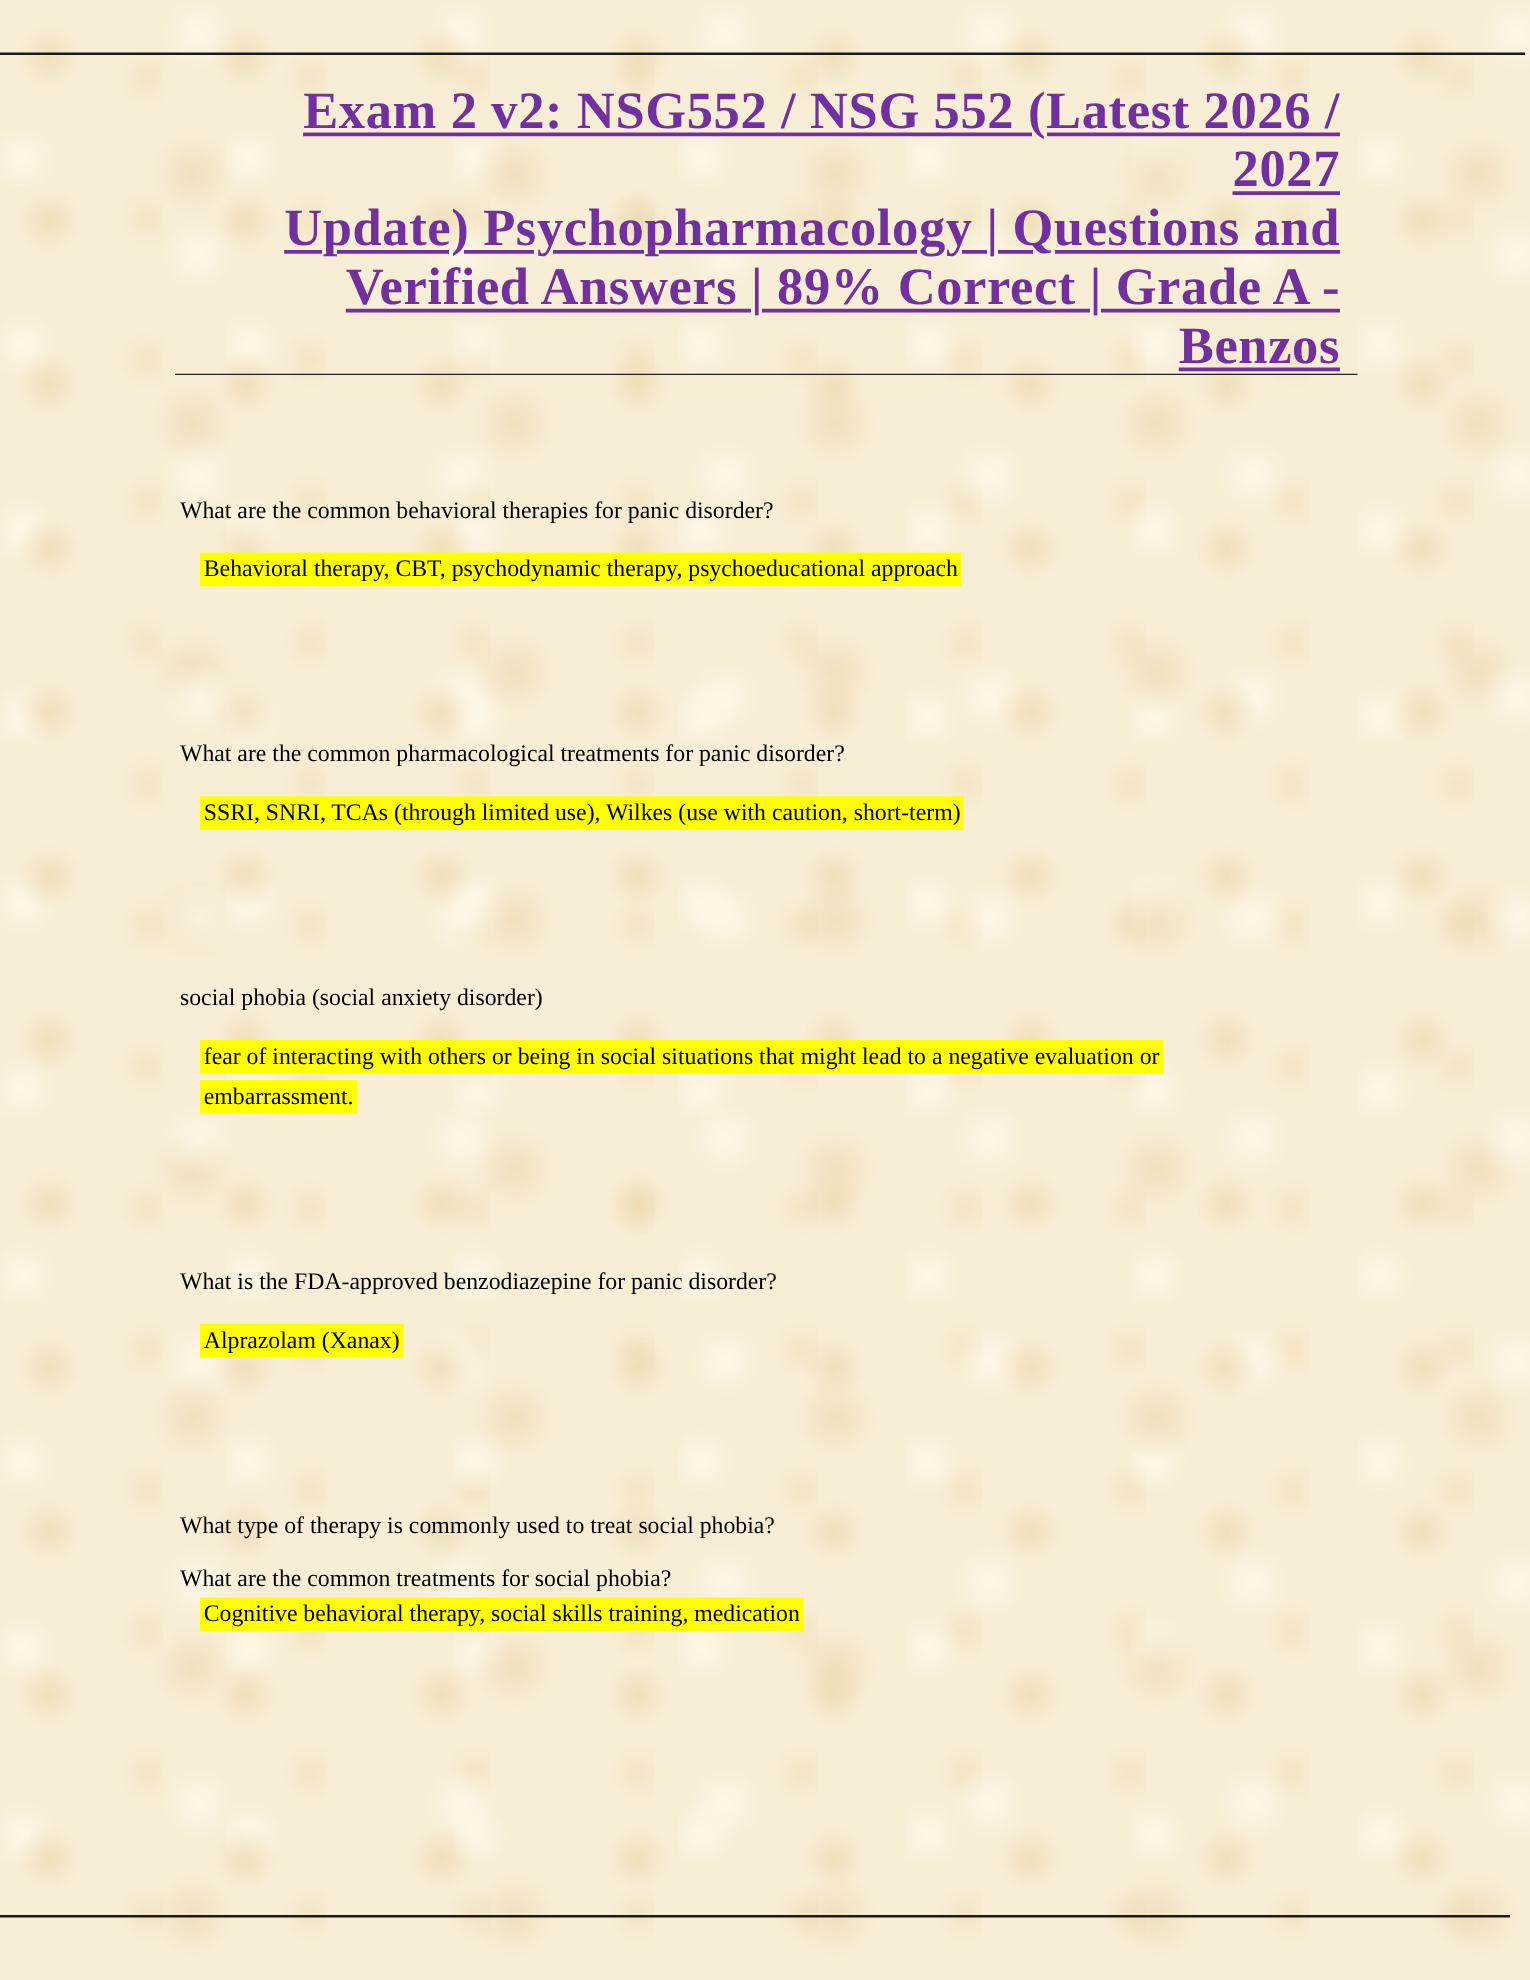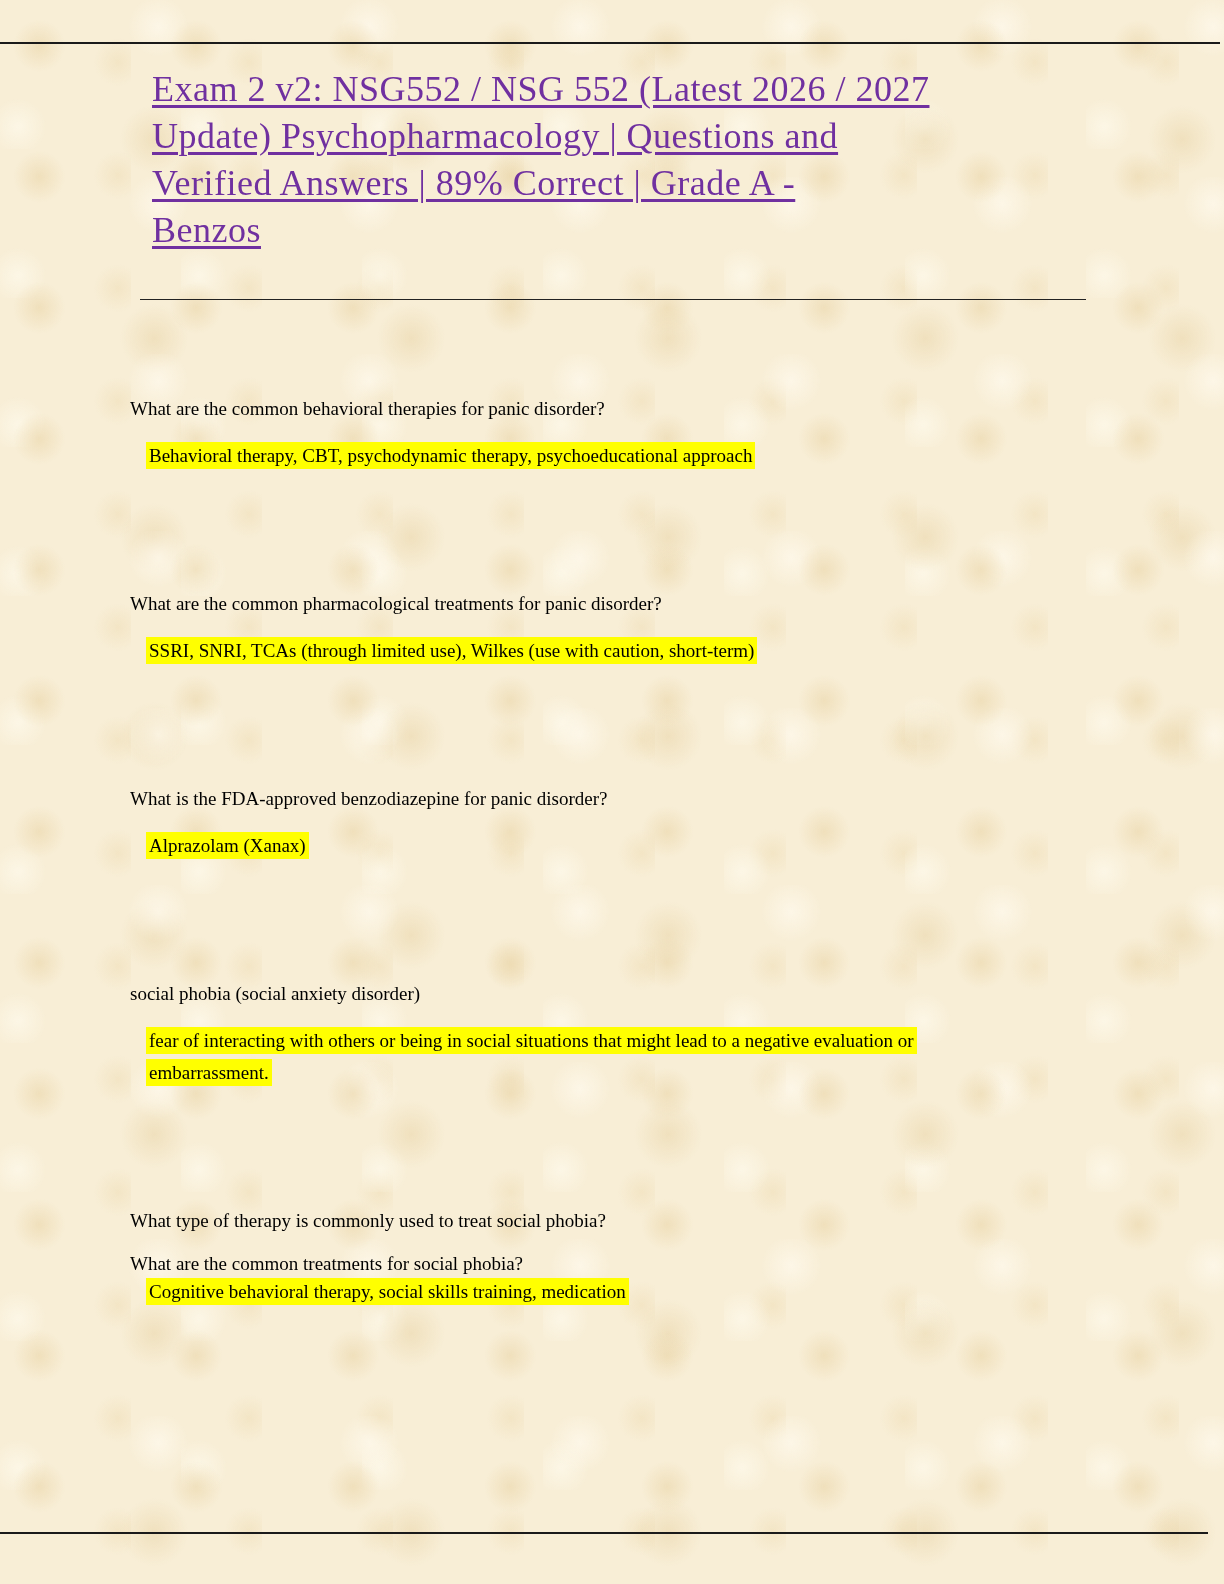--- a/index.html
+++ b/index.html
@@ -37,45 +37,45 @@
     top: 1532px;
     left: 0;
     width: 1208px;
   }
   h1.title {
     position: absolute;
     top: 66px;
     left: 152px;
     width: 920px;
     margin: 0;
-    text-align: left;
-    font-size: 36px;
+    text-align: right;
+    font-size: 42px;
     line-height: 47px;
-    font-weight: normal;
+    font-weight: bold;
     color: #7030a0;
     letter-spacing: 0.5px;
   }
   .title-line {
     display: block;
     text-decoration: underline;
     text-decoration-thickness: 2.5px;
     text-underline-offset: 4px;
   }
   .separator {
     position: absolute;
     top: 299px;
     left: 140px;
     width: 946px;
     height: 0;
     border-top: 1.5px solid #222222;
   }
   .qa {
     position: absolute;
     top: 397px;
-    left: 130px;
+    left: 144px;
     width: 940px;
     font-size: 19px;
   }
   .qa .question {
     margin: 0 0 19px 0;
     line-height: 24px;
   }
   .qa .answer {
     margin: 0 0 120px 16px;
     line-height: 32px;
@@ -113,27 +113,27 @@
       <p class="question">What are the common behavioral therapies for panic disorder?</p>
       <p class="answer"><span class="hl">Behavioral therapy, CBT, psychodynamic therapy, psychoeducational approach</span></p>
     </article>
 
     <article class="qa-item">
       <p class="question">What are the common pharmacological treatments for panic disorder?</p>
       <p class="answer"><span class="hl">SSRI, SNRI, TCAs (through limited use), Wilkes (use with caution, short-term)</span></p>
     </article>
 
     <article class="qa-item">
-      <p class="question">What is the FDA-approved benzodiazepine for panic disorder?</p>
-      <p class="answer"><span class="hl">Alprazolam (Xanax)</span></p>
+      <p class="question">social phobia (social anxiety disorder)</p>
+      <p class="answer"><span class="hl">fear of interacting with others or being in social situations that might lead to a negative evaluation or embarrassment.</span></p>
     </article>
 
     <article class="qa-item">
-      <p class="question">social phobia (social anxiety disorder)</p>
-      <p class="answer"><span class="hl">fear of interacting with others or being in social situations that might lead to a negative evaluation or embarrassment.</span></p>
+      <p class="question">What is the FDA-approved benzodiazepine for panic disorder?</p>
+      <p class="answer"><span class="hl">Alprazolam (Xanax)</span></p>
     </article>
 
     <article class="qa-item">
       <p class="question">What type of therapy is commonly used to treat social phobia?</p>
     </article>
 
     <article class="qa-item">
       <p class="question">What are the common treatments for social phobia?</p>
       <p class="answer"><span class="hl">Cognitive behavioral therapy, social skills training, medication</span></p>
     </article>

